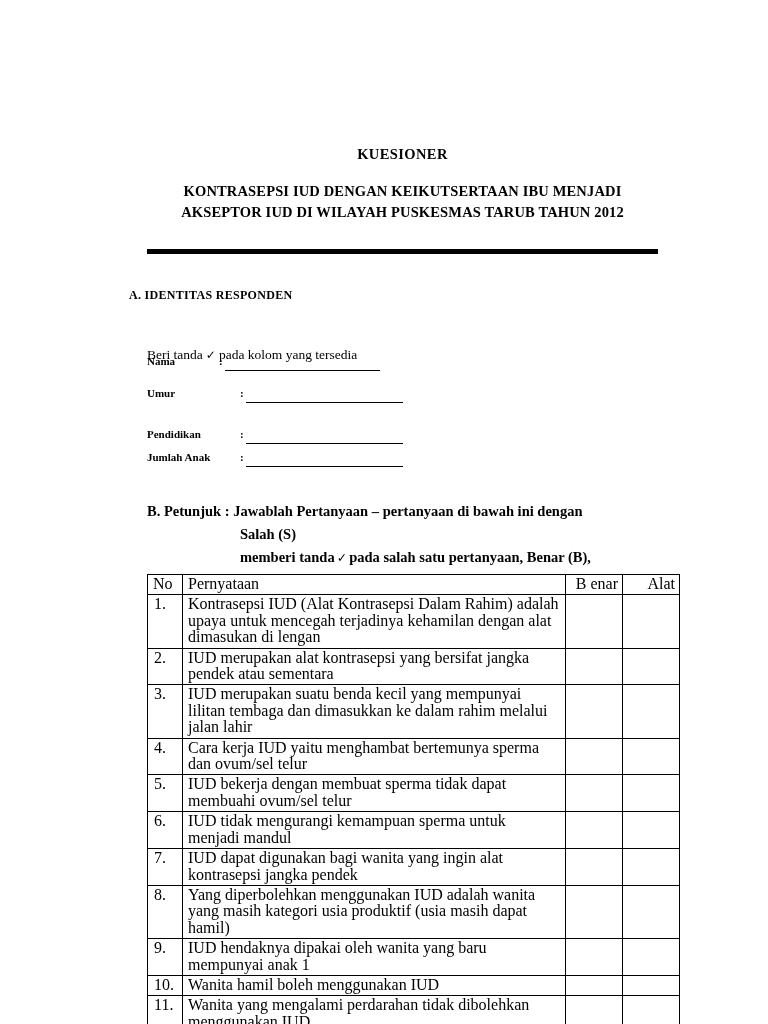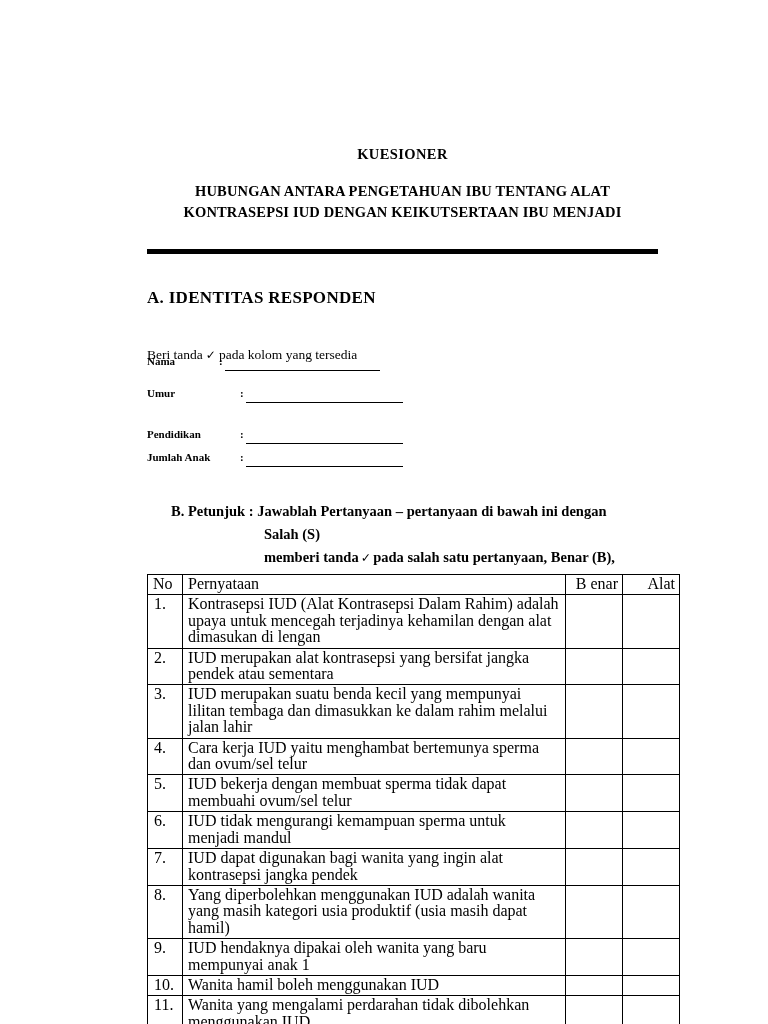--- a/index.html
+++ b/index.html
@@ -54,24 +54,24 @@
     left: 147px;
     top: 249px;
     width: 511px;
     height: 5px;
     background: #000000;
   }
 
   
   .section-a-heading {
     position: absolute;
-    left: 147px;
+    left: 129px;
     top: 288px;
     font-weight: bold;
-    font-size: 17px;
+    font-size: 12px;
     letter-spacing: 0.3px;
   }
   .instruction-check {
     position: absolute;
     left: 147px;
     top: 321px;
     font-size: 13.5px;
     margin-top: 26px;
   }
   .instruction-check .check-glyph {
@@ -121,21 +121,21 @@
   
   .section-b {
     position: absolute;
     left: 147px;
     top: 500px;
     width: 520px;
     font-weight: bold;
     font-size: 14.5px;
     line-height: 23px;
   }
-  .section-b .b-line { display: block; white-space: nowrap; margin-left: 24px; }
+  .section-b .b-line { display: block; white-space: nowrap; }
   .section-b .b-indent { padding-left: 93px; }
   .section-b .check-glyph {
     font-family: "DejaVu Sans", sans-serif;
     font-size: 12.5px;
     padding: 0 2px;
   }
 
   
   .qtable {
     position: absolute;
@@ -164,22 +164,22 @@
   .qtable th.th-benar, .qtable th.th-salah { padding-left: 7px; text-align: right; }
 </style>
 </head>
 <body>
 
 <div class="page">
 
   <div class="doc-title">KUESIONER</div>
 
   <div class="doc-subtitle">
-    <span class="sub-line">HUBUNGAN ANTARA PENGETAHUAN IBU TENTANG ALAT</span>
     <span class="sub-line">KONTRASEPSI IUD DENGAN KEIKUTSERTAAN IBU MENJADI</span>
+    <span class="sub-line">AKSEPTOR IUD DI WILAYAH PUSKESMAS TARUB TAHUN 2012</span>
   </div>
 
   <div class="title-rule"></div>
 
   <div class="section-a-heading">A. IDENTITAS RESPONDEN</div>
 
   <div class="instruction-check">
     <span>Beri tanda</span><span class="check-glyph">✓</span><span>pada kolom yang tersedia</span>
   </div>
 

